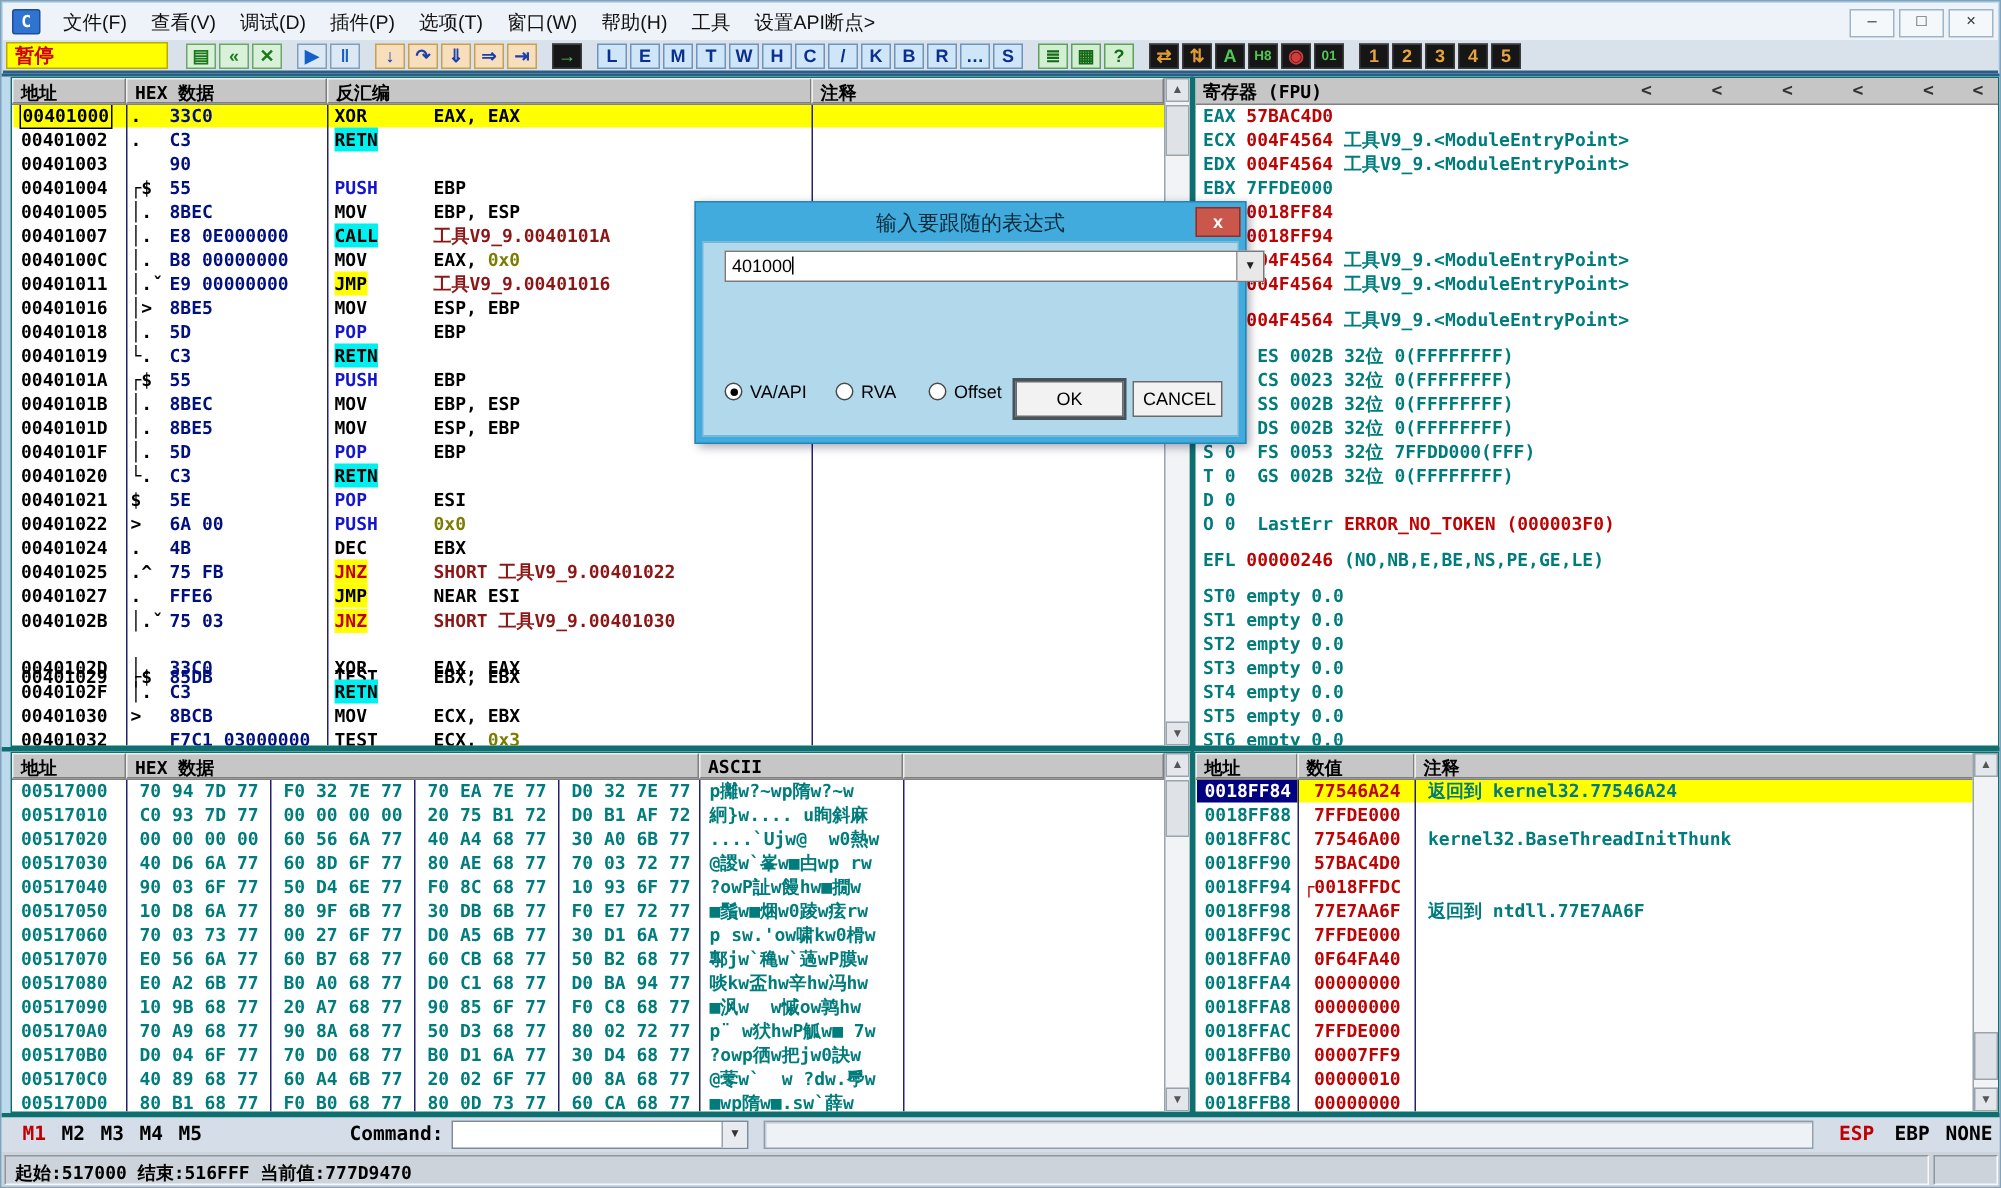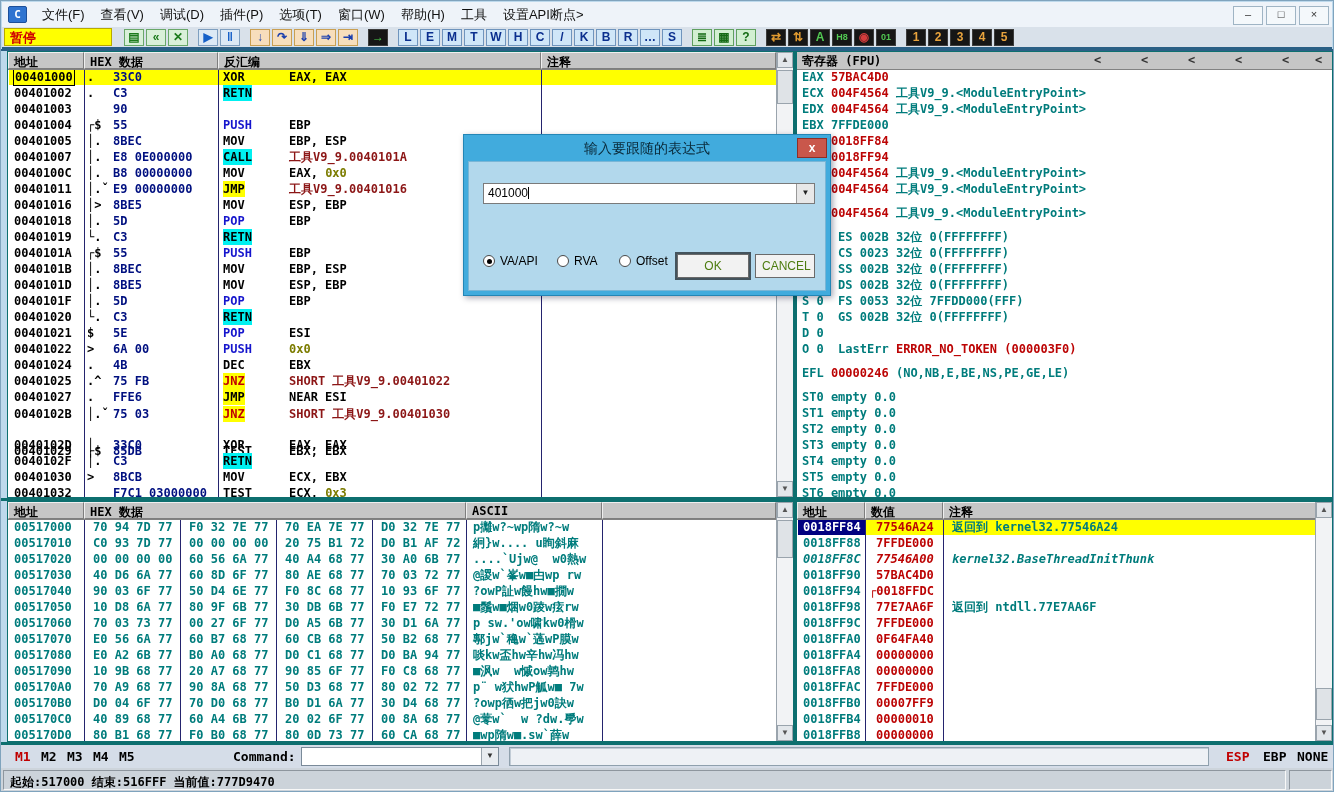--- a/index.html
+++ b/index.html
@@ -87,27 +87,27 @@
   .flag{position:absolute;top:4px;font:bold 13px "DejaVu Sans Mono",monospace;color:#000;}
   .flag.esp{color:#c00000;}
   
   #statusbar{position:absolute;left:0;top:767px;width:1334px;height:25px;background:#cdd4db;}
   .sseg{position:absolute;top:2px;height:20px;background:#ccd3da;border:1px solid;border-color:#8e969e #f8f8f8 #f8f8f8 #8e969e;box-sizing:border-box;font:bold 12px "DejaVu Sans Mono",monospace;color:#000;padding:3px 0 0 6px;white-space:pre;}
   
   #dialog{position:absolute;left:462px;top:133px;width:368px;height:162px;background:#41abdd;border:1px solid #2386b6;box-shadow:2px 2px 6px rgba(0,0,40,.35);z-index:50;box-sizing:border-box;}
   #dlg-title{position:absolute;left:0;top:0;right:0;height:26px;text-align:center;font-size:14px;color:#0a2a3a;line-height:26px;}
   #dlg-close{position:absolute;right:3px;top:3px;width:30px;height:20px;background:#c9574b;border:1px solid #8e2f27;color:#fff;font:bold 12px "Liberation Sans",sans-serif;text-align:center;line-height:18px;box-sizing:border-box;}
   #dlg-client{position:absolute;left:4px;top:26px;right:4px;bottom:4px;background:#b2d8ec;border:1px solid #79b6d6;box-sizing:border-box;}
-  #dlg-combo{position:absolute;left:14px;top:21px;width:332px;height:21px;background:#fff;border:1px solid #7a7a7a;box-sizing:border-box;font-size:12px;color:#000;padding:2px 0 0 4px;}
+  #dlg-combo{position:absolute;left:14px;top:5px;width:360px;height:21px;background:#fff;border:1px solid #7a7a7a;box-sizing:border-box;font-size:12px;color:#000;padding:2px 0 0 4px;}
   #dlg-combo .drop{position:absolute;right:0;top:0;width:17px;height:19px;background:#e8e8e8;border-left:1px solid #9a9a9a;text-align:center;font-size:8px;line-height:18px;color:#222;}
   .caret{display:inline-block;width:1px;height:12px;background:#000;vertical-align:-2px;}
   .radio-item{position:absolute;top:0;display:flex;align-items:center;font-size:12px;color:#000;}
   .radio{width:12px;height:12px;border-radius:50%;background:#fff;border:1px solid #4a4a4a;margin-right:5px;display:flex;align-items:center;justify-content:center;box-sizing:border-box;}
   .rdot{width:5px;height:5px;border-radius:50%;background:#000;}
-  .dlg-btn{position:absolute;background:#f2f2f2;border:1px solid #6a6a6a;font-size:12px;color:#4d7c0f;text-align:center;box-sizing:border-box;}
+  .dlg-btn{position:absolute;background:#f2f2f2;border:1px solid #6a6a6a;font-size:12px;color:#000000;text-align:center;box-sizing:border-box;}
   #btn-ok{outline:2px solid #44535c;}
 </style>
 </head>
 <body>
 
 <div id="win">
   <div id="menubar">
     <div id="appicon">C</div>
 
   <div class="menu-item">文件(F)</div>
@@ -578,21 +578,21 @@
           <div class="sbg-a"></div>
           <div class="sbg-b"></div>
           <span class="s-addr selwhite">0018FF84</span>
           <span class="s-val">77546A24</span>
           <span class="s-com">返回到 kernel32.77546A24</span>
         </div>
         <div class="srow mono" style="top: 33px;">
           <span class="s-addr">0018FF88</span>
           <span class="s-val">7FFDE000</span>
         </div>
-        <div class="srow mono" style="top: 49px; font-style: italic;">
+        <div class="srow mono" style="top: 49px;">
           <span class="s-addr">0018FF8C</span>
           <span class="s-val">77546A00</span>
           <span class="s-com">kernel32.BaseThreadInitThunk</span>
         </div>
         <div class="srow mono" style="top: 65px;">
           <span class="s-addr">0018FF90</span>
           <span class="s-val">57BAC4D0</span>
         </div>
         <div class="srow mono" style="top: 81px;">
           <span class="s-addr">0018FF94</span>

